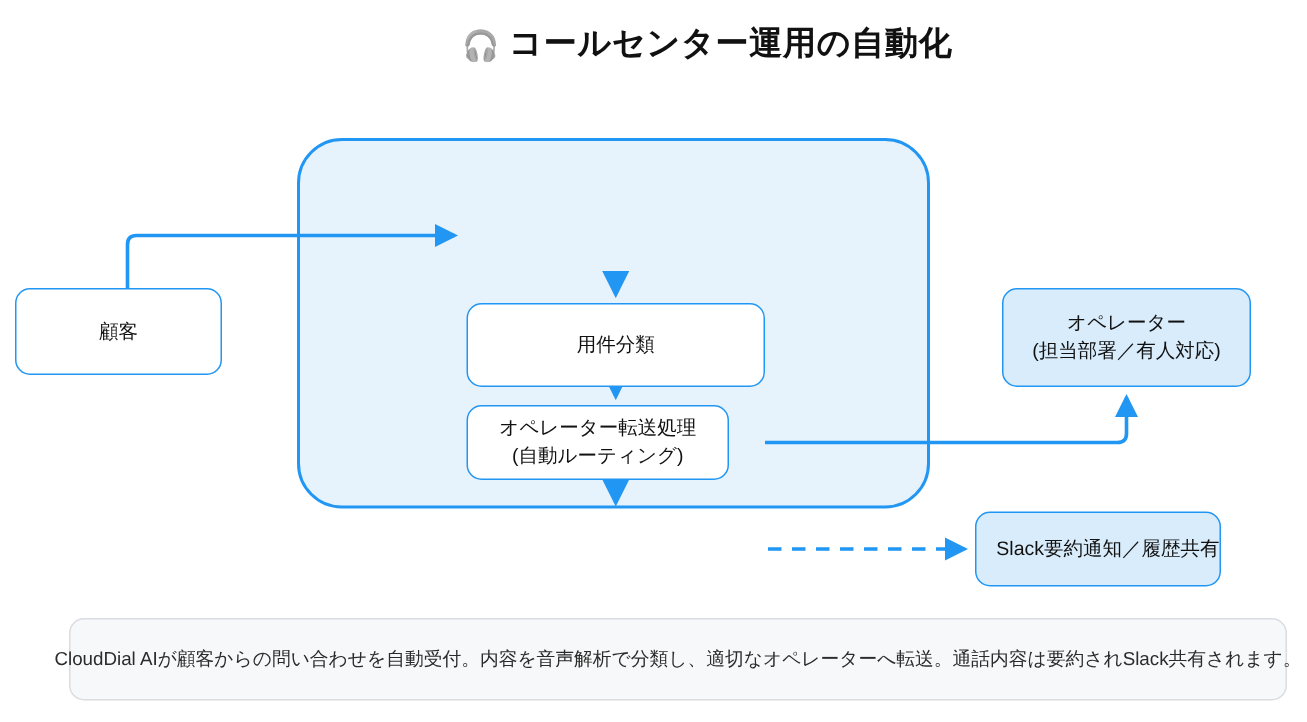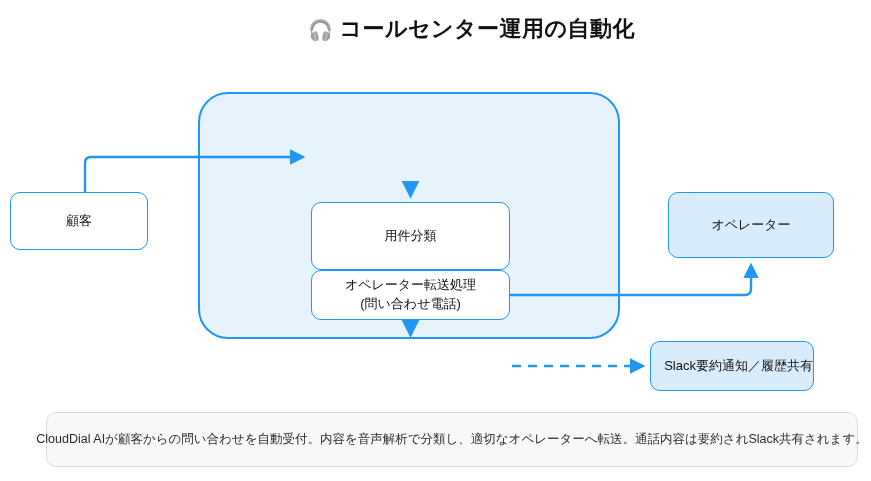--- a/index.html
+++ b/index.html
@@ -80,22 +80,22 @@
     font-size: 13px;
     line-height: 1.45;
     color: #111111;
     white-space: nowrap;
   }
   .node.tinted { background: #d9ecfb; }
   .node .l2 { display: block; }
 
   .n-customer  { left: 10px;  top: 192px; width: 138px; height: 58px; }
   .n-ai        { left: 311px; top: 132px; width: 199px; height: 50px; }
-  .n-classify  { left: 311px; top: 202px; width: 199px; height: 68px; }
-  .n-transfer  { left: 311px; top: 270px; width: 199px; height: 50px; }
+  .n-classify  { left: 311px; top: 202px; width: 199px; height: 56px; }
+  .n-transfer  { left: 311px; top: 270px; width: 175px; height: 50px; }
   .n-summary   { left: 311px; top: 341px; width: 199px; height: 50px; }
   .n-operator  { left: 668px; top: 192px; width: 166px; height: 66px; }
   .n-slack     { left: 650px; top: 341px; width: 164px; height: 50px; align-items: flex-end; }
 
   
   .footer {
     position: absolute;
     left: 30px;
     top: 412px;
     width: 812px;
@@ -149,26 +149,27 @@
     <span>顧客</span>
   </div>
 
 
   <div class="node n-classify">
     <span>用件分類</span>
   </div>
 
   <div class="node n-transfer">
     <span>オペレーター転送処理</span>
-    <span class="l2">(問い合わせ電話)</span>
+    <span class="l2">(自動ルーティング)</span>
   </div>
 
 
   <div class="node tinted n-operator">
     <span>オペレーター</span>
+    <span class="l2">(担当部署／有人対応)</span>
   </div>
 
   <div class="node tinted n-slack">
     <span>Slack要約通知／履歴共有</span>
   </div>
 
   <div class="footer">
     <span>CloudDial AIが顧客からの問い合わせを自動受付。内容を音声解析で分類し、適切なオペレーターへ転送。通話内容は要約されSlack共有されます。</span>
   </div>
 

